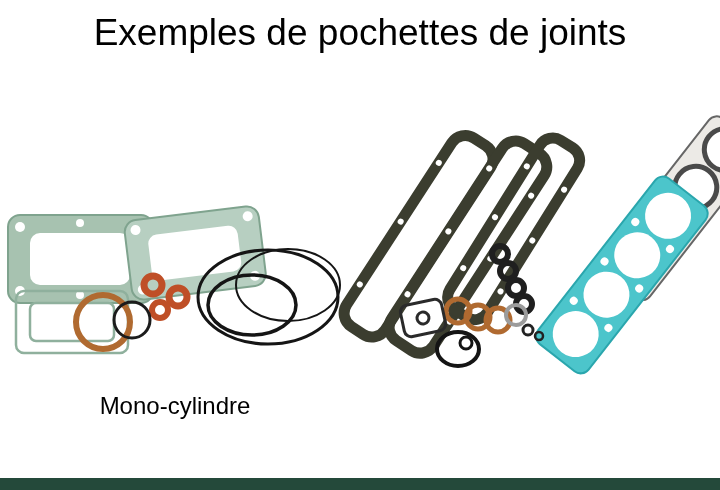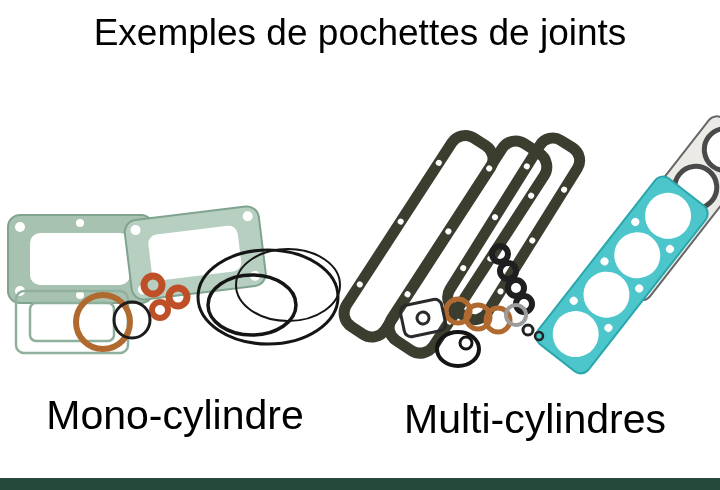--- a/index.html
+++ b/index.html
@@ -8,21 +8,21 @@
     overflow:hidden;color:#000;
     font-family:"Liberation Sans", sans-serif;
   }
   .title-line{
     position:absolute;left:0;width:720px;text-align:center;
     font-size:37px;line-height:42px;color:#000;
   }
   .title-line.l1{top:12px;}
   .title-line.l2{top:56px;}
   .caption{
-    position:absolute;font-size:41px;color:#000;text-align:center;
+    position:absolute;font-size:24px;color:#000;text-align:center;
   }
   .caption.mono{left:20px;top:392px;width:310px;}
   .caption.multi{left:365px;top:396px;width:340px;}
   .fig{position:absolute;}
   .fig.mono{left:0;top:185px;}
   .fig.multi{left:320px;top:106px;}
   .bottom-bar{
     position:absolute;left:0;bottom:0;width:720px;height:12px;
     background:#24493a;
   }
@@ -170,17 +170,16 @@
       </g>
 
       <g fill="none" stroke="#222222">
         <circle cx="208" cy="224" r="5" stroke-width="3"></circle>
         <circle cx="219" cy="230" r="4" stroke-width="2.5"></circle>
       </g>
     </svg>
   </div>
 
   <div class="caption mono">Mono-cylindre</div>
-  <div class="caption multi">Multi-cylindres</div>
 
   <div class="bottom-bar"></div>
 
 </div>
 
 </body></html>

